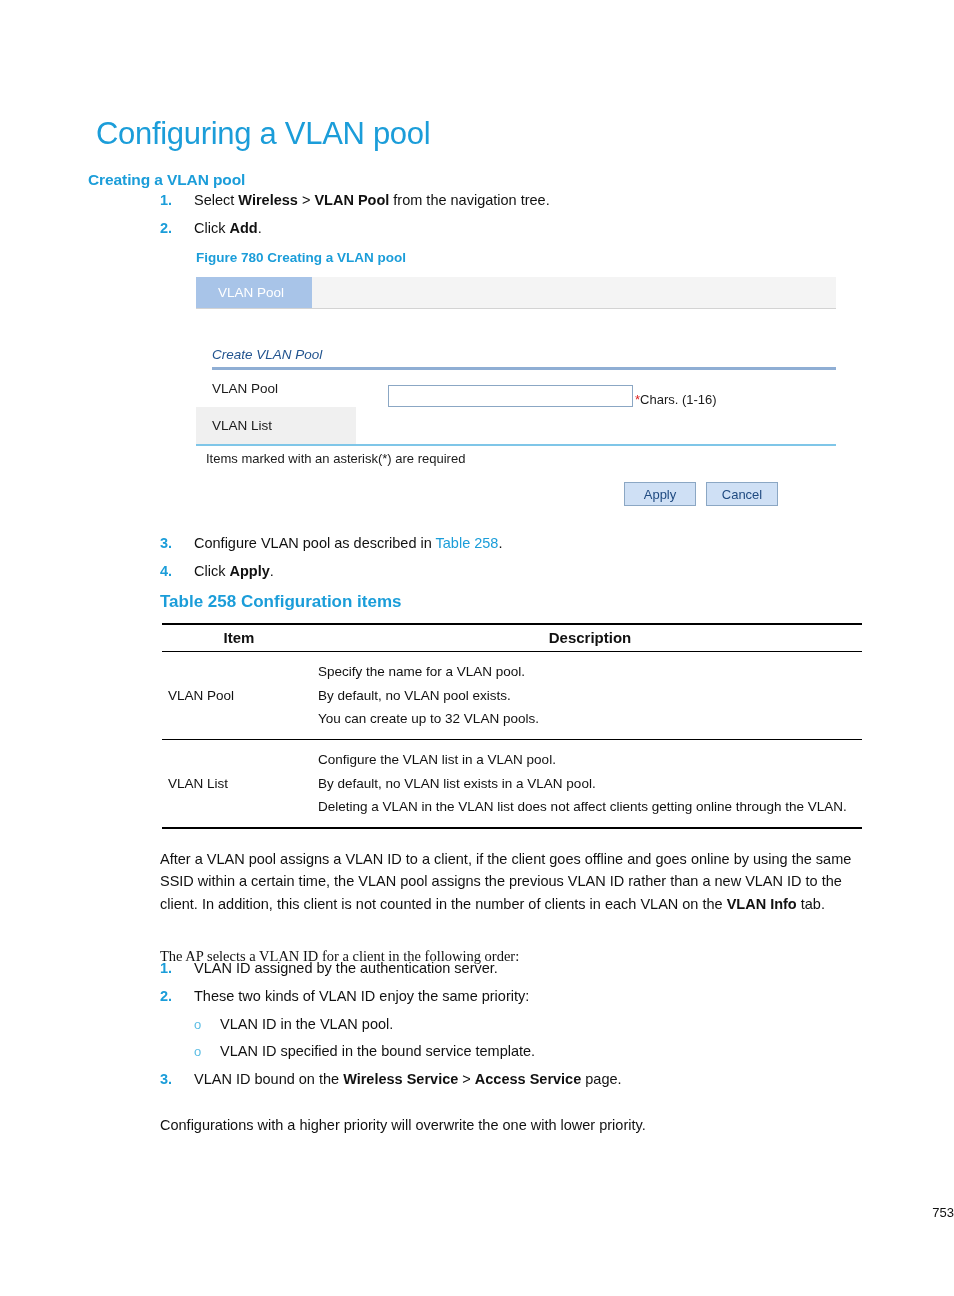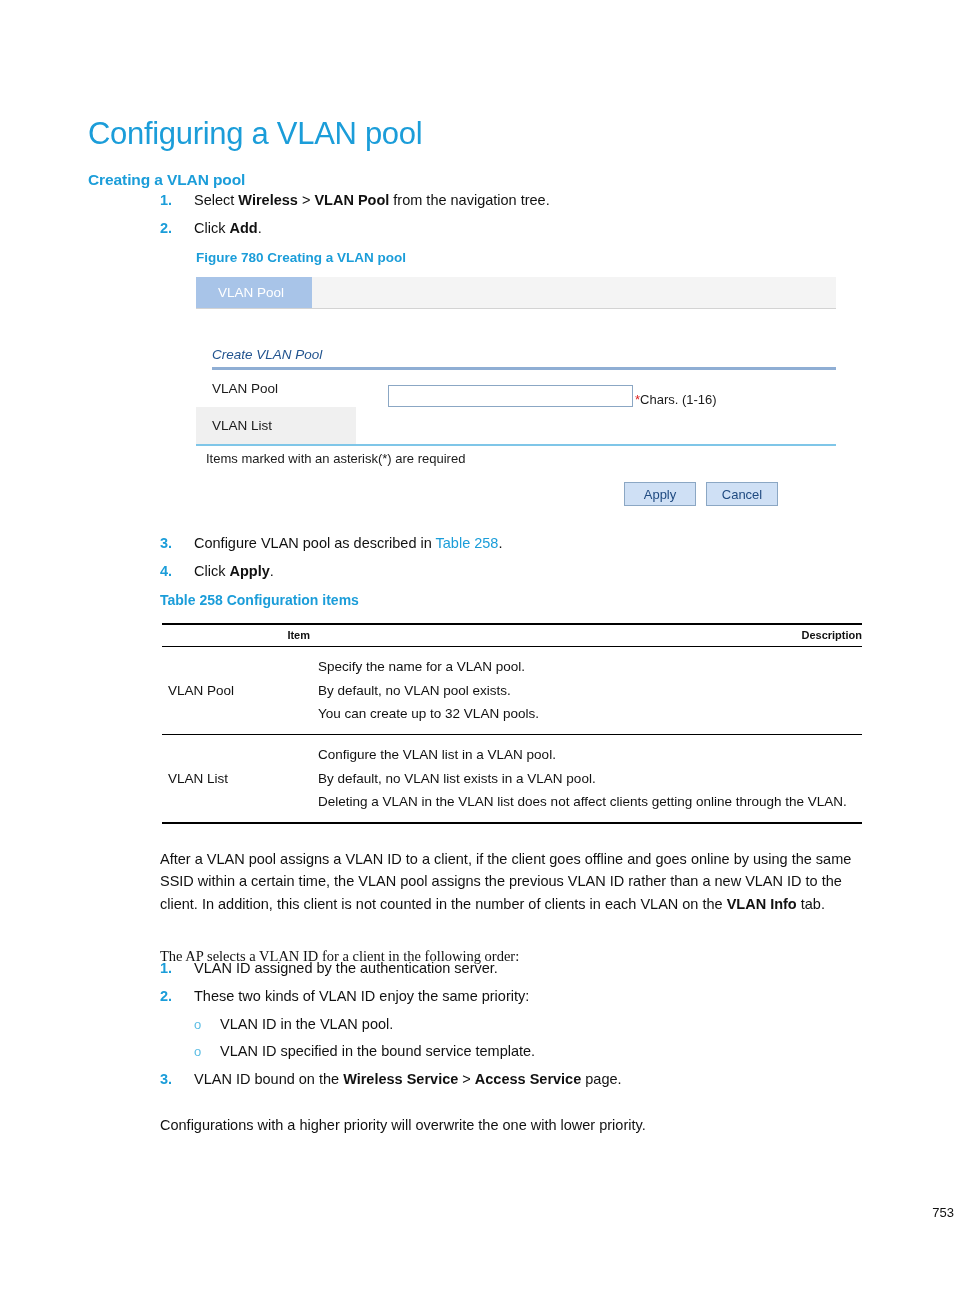--- a/index.html
+++ b/index.html
@@ -19,21 +19,21 @@
   .page {
     position: relative;
     width: 954px;
     height: 1296px;
     box-sizing: border-box;
   }
 
   
   .page-title {
     position: absolute;
-    left: 88px;
+    left: 96px;
     top: 96px;
     font-size: 31px;
     font-weight: 400;
     color: #1b9dd9;
     letter-spacing: -0.3px;
     line-height: 1.1;
   }
 
   .section-heading {
     position: absolute;
@@ -243,38 +243,38 @@
   }
   .xref {
     color: #1b9dd9;
   }
 
   
   .table-caption {
     position: absolute;
     left: 160px;
     top: 592px;
-    font-size: 14px;
+    font-size: 17px;
     font-weight: bold;
     color: #1b9dd9;
   }
 
   .cfg-table {
     position: absolute;
     left: 162px;
     top: 623px;
     width: 700px;
     border-collapse: collapse;
     font-size: 13.5px;
     color: #111111;
   }
   .cfg-table thead th {
-    text-align: right;
+    text-align: center;
     font-weight: bold;
-    font-size: 11px;
+    font-size: 15px;
     padding: 4px 0 5px 0;
     border-top: 2.5px solid #000000;
     border-bottom: 1.6px solid #000000;
     margin-top: 28px;
   }
   .cfg-table th.col-item { width: 142px; padding-left: 6px; }
   .cfg-table th.col-desc { padding-left: 8px; }
   .cfg-table tbody td {
     vertical-align: middle;
     padding: 8px 0 8px 0;

